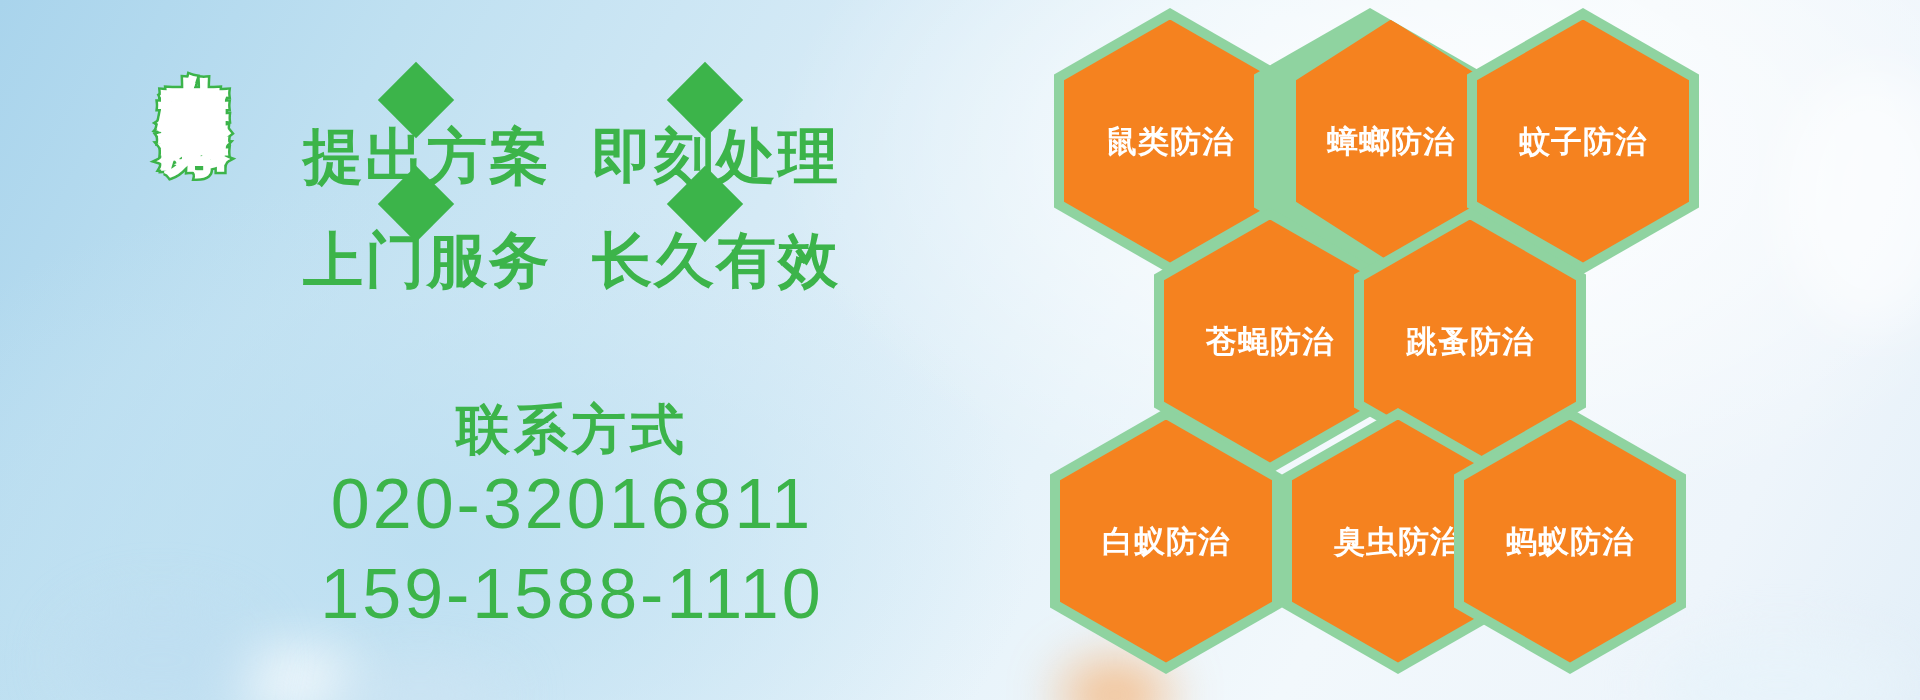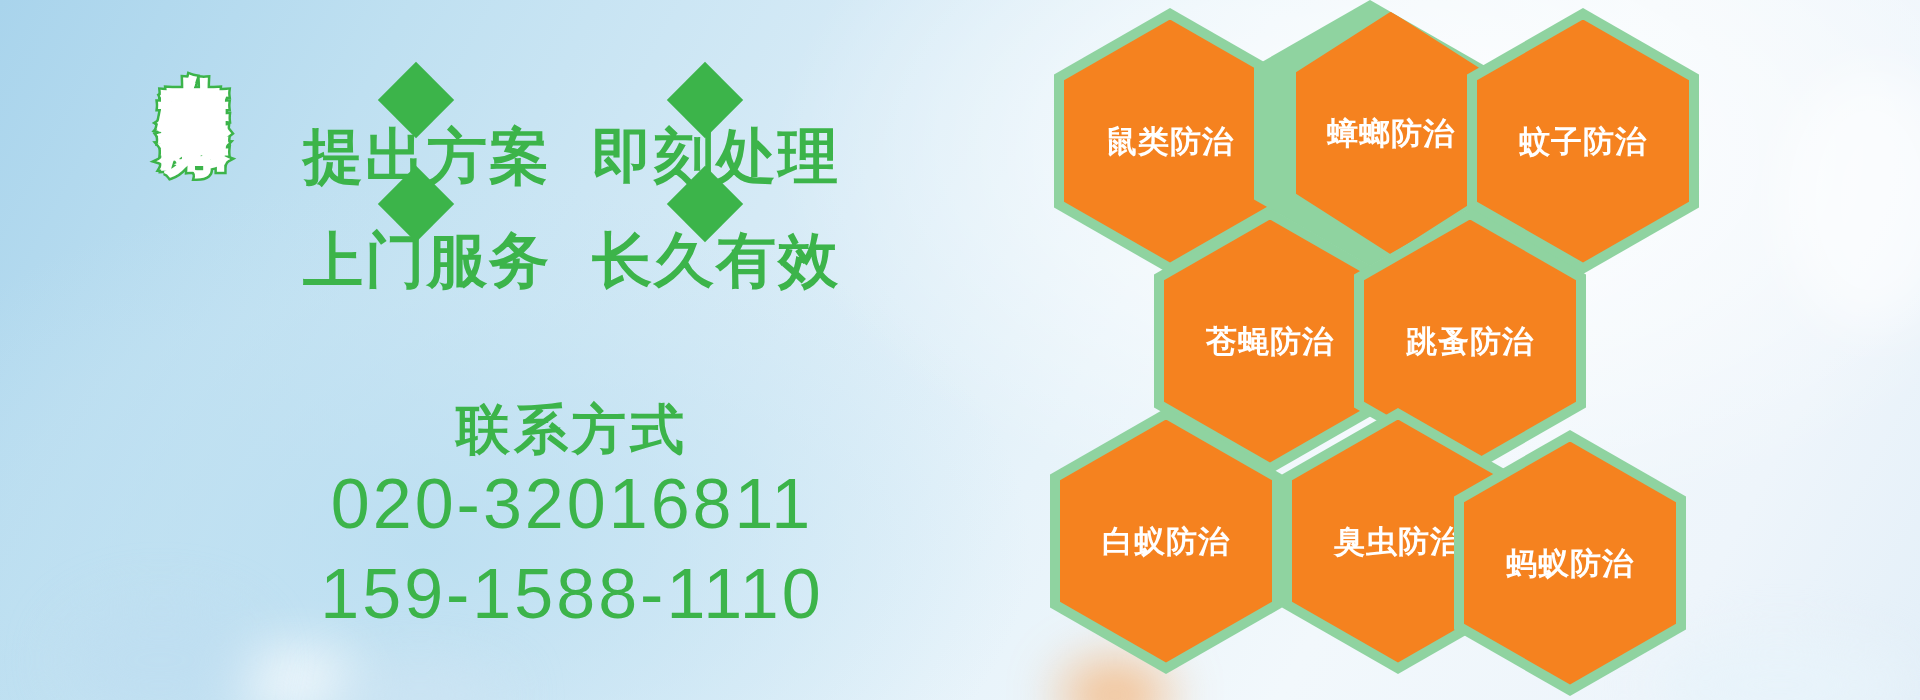--- a/index.html
+++ b/index.html
@@ -78,29 +78,29 @@
     clip-path:polygon(50% 0%,100% 25%,100% 75%,50% 100%,0% 75%,0% 25%);
     background:#f5821f;
     display:flex; align-items:center; justify-content:center;
   }
   .hex-label {
     font-size:31px; font-weight:bold; color:#ffffff;
     letter-spacing:1px; white-space:nowrap; line-height:1;
   }
   
   .hex.r1c1 { left:6px;   top:8px; }
-  .hex.r1c2 { left:206px; top:0;padding-left:42px; }
+  .hex.r1c2 { left:206px; top:8px;padding-left:42px; }
   .hex.r1c3 { left:419px; top:8px; }
   
   .hex.r2c1 { left:106px; top:208px; }
   .hex.r2c2 { left:306px; top:208px; }
   
   .hex.r3c1 { left:2px;   top:408px;text-align:center; }
   .hex.r3c2 { left:206px; top:408px;margin-left:28px; }
-  .hex.r3c3 { left:406px; top:430px; }
+  .hex.r3c3 { left:406px; top:408px; }
 </style>
 </head>
 <body>
 
 <div id="banner">
 
   <div class="blob b1"></div>
   <div class="blob b2"></div>
   <div class="blob b3"></div>
   <div class="blob b4"></div>

